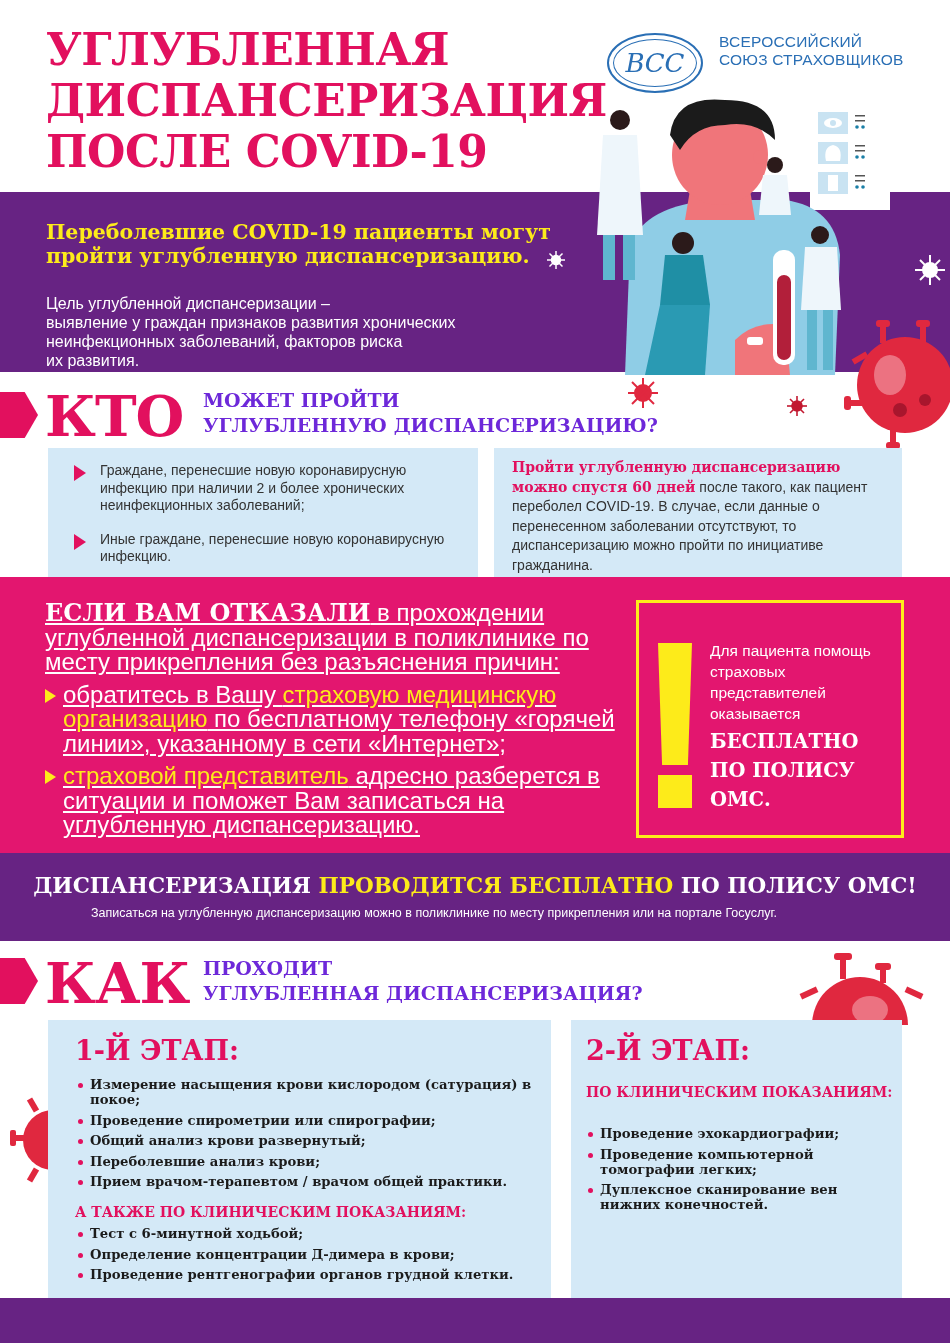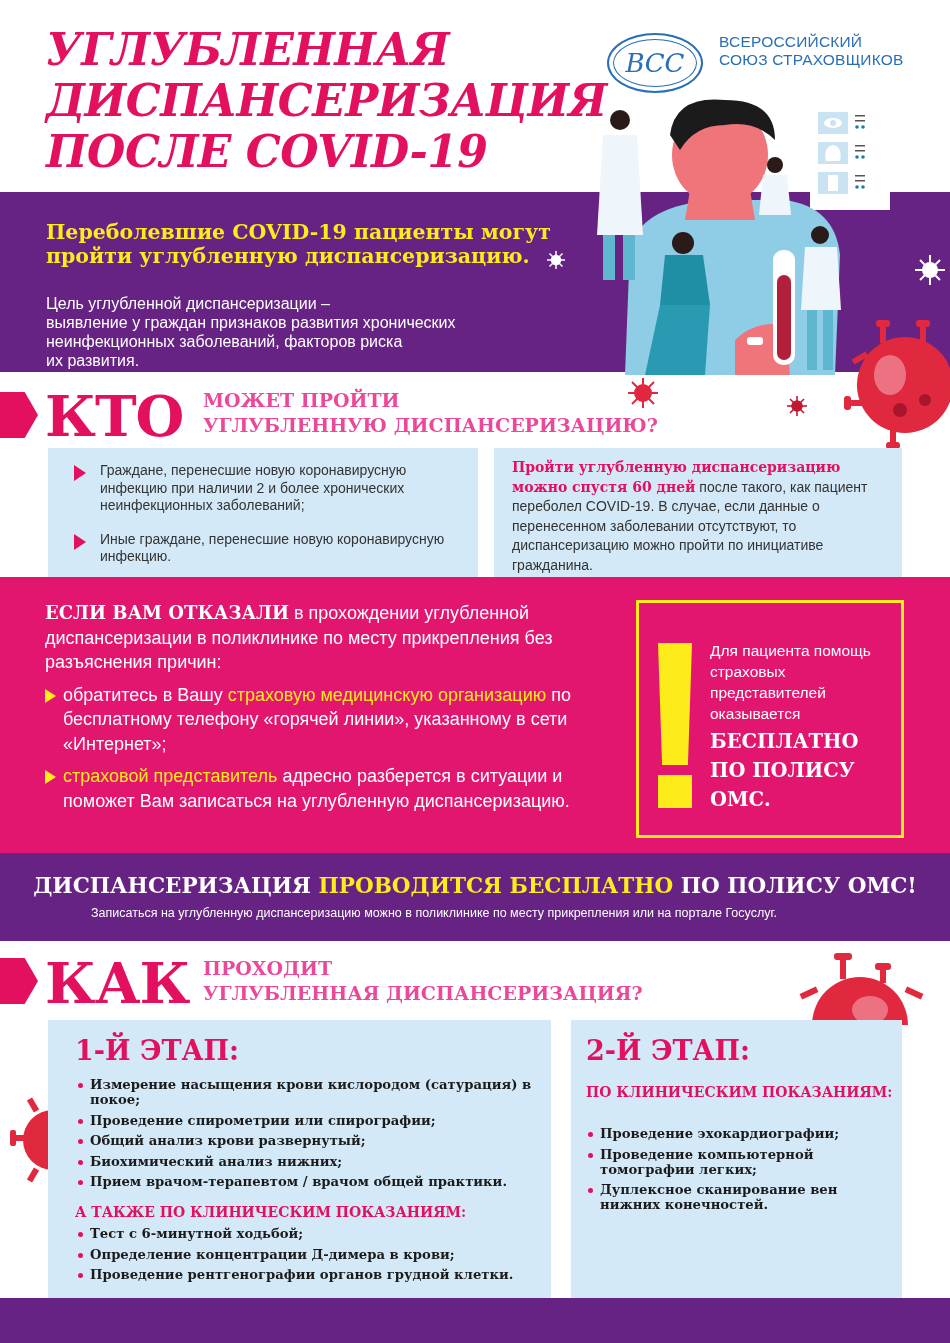--- a/index.html
+++ b/index.html
@@ -7,21 +7,21 @@
   body { position: relative; font-family: "Liberation Sans", "DejaVu Sans", sans-serif; color: #222; }
 
   .serif { font-family: "DejaVu Serif", "Liberation Serif", serif; }
 
   
   .title {
     position: absolute; left: 46px; top: 24px; width: 560px;
     color: #e2105e; font-weight: 900; font-size: 44px; line-height: 51px;
     letter-spacing: -0.5px;
   }
-  .title div { white-space: nowrap; font-style: italic; }
+  .title div { white-space: nowrap; }
   .logo { position: absolute; left: 607px; top: 33px; display: flex; align-items: flex-start; }
   .logo-oval {
     width: 96px; height: 60px; border: 2px solid #2a6fb5; border-radius: 50%;
     display: flex; align-items: center; justify-content: center;
     color: #2a6fb5; font-family: "DejaVu Serif", serif; font-style: italic; font-size: 26px;
     position: relative;
   }
   .logo-oval::after {
     content: ""; position: absolute; inset: 4px; border: 1px solid #2a6fb5; border-radius: 50%;
   }
@@ -43,37 +43,37 @@
 
   
   .sec-arrow {
     position: absolute; left: 0; width: 38px; height: 46px; background: #e2105e;
     clip-path: polygon(0 0, 65% 0, 100% 50%, 65% 100%, 0 100%);
   }
   .sec-big {
     position: absolute; color: #e2105e; font-weight: 900; font-size: 56px; line-height: 56px; letter-spacing: -1px;
   }
   .sec-sub {
-    position: absolute; color: #ec4899; font-weight: 700; font-size: 19px; line-height: 25px; white-space: nowrap;
+    position: absolute; color: #6d28d9; font-weight: 700; font-size: 19px; line-height: 25px; white-space: nowrap;
   }
 
   .lightbox { position: absolute; background: #d4e9f7; }
 
   .kto-list { position: absolute; left: 72px; top: 462px; width: 400px; list-style: none; }
   .kto-list li { position: relative; padding-left: 28px; font-size: 14px; line-height: 17.5px; color: #333; margin-bottom: 16px; }
   .kto-list li .tri {
     position: absolute; left: 2px; top: 3px; width: 0; height: 0;
     border-top: 8px solid transparent; border-bottom: 8px solid transparent; border-left: 12px solid #e2105e;
   }
   .kto-right { position: absolute; left: 512px; top: 458px; width: 380px; font-size: 14px; line-height: 19.5px; color: #333; }
   .kto-right .hl { color: #e2105e; font-weight: 700; }
 
   
   .pink-band { position: absolute; left: 0; top: 577px; width: 950px; height: 276px; background: #e3166f; }
-  .pink-main { position: absolute; left: 45px; top: 601px; width: 580px; color: #fff; font-size: 18px; line-height: 24.5px; }
+  .pink-main { position: absolute; left: 45px; top: 601px; width: 580px; color: #fff; font-size: 24px; line-height: 24.5px; text-decoration: underline; }
   .pink-main .strong { font-weight: 900; }
   .pink-main .yel { color: #fdeb1a; }
   .pink-bullet { position: relative; padding-left: 18px; margin-top: 8px; }
   .pink-bullet .tri {
     position: absolute; left: 0; top: 6px; width: 0; height: 0;
     border-top: 7px solid transparent; border-bottom: 7px solid transparent; border-left: 11px solid #fdeb1a;
   }
   .notice-box {
     position: absolute; left: 636px; top: 600px; width: 268px; height: 238px;
     border: 3px solid #fdeb1a;
@@ -332,21 +332,21 @@
 </svg>
 
 <div class="lightbox" style="left:48px;top:1020px;width:503px;height:278px"></div>
 <div class="lightbox" style="left:571px;top:1020px;width:331px;height:278px"></div>
 
 <div class="stage-title serif" style="left:75px;top:1036px">1-Й ЭТАП:</div>
 <ul class="stage-list serif" style="left:78px;top:1077px;width:470px">
   <li>Измерение насыщения крови кислородом (сатурация) в покое;</li>
   <li>Проведение спирометрии или спирографии;</li>
   <li>Общий анализ крови развернутый;</li>
-  <li>Биохимический анализ нижних;</li>
+  <li>Переболевшие анализ крови;</li>
   <li>Прием врачом-терапевтом / врачом общей практики.</li>
 </ul>
 <div class="stage-sub serif" style="left:75px;top:1203px">А ТАКЖЕ ПО КЛИНИЧЕСКИМ ПОКАЗАНИЯМ:</div>
 <ul class="stage-list serif" style="left:78px;top:1226px;width:470px">
   <li>Тест с 6-минутной ходьбой;</li>
   <li>Определение концентрации Д-димера в крови;</li>
   <li>Проведение рентгенографии органов грудной клетки.</li>
 </ul>
 
 <div class="stage-title serif" style="left:586px;top:1036px">2-Й ЭТАП:</div>

